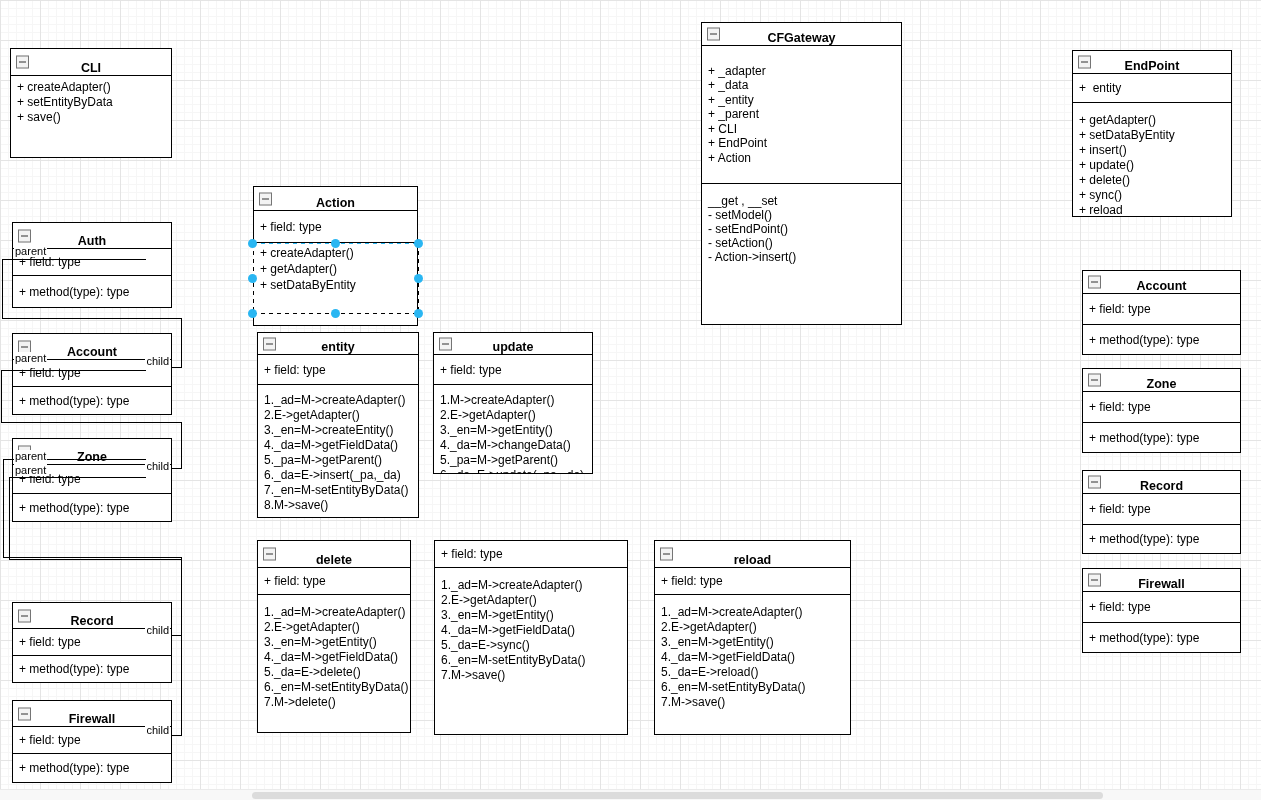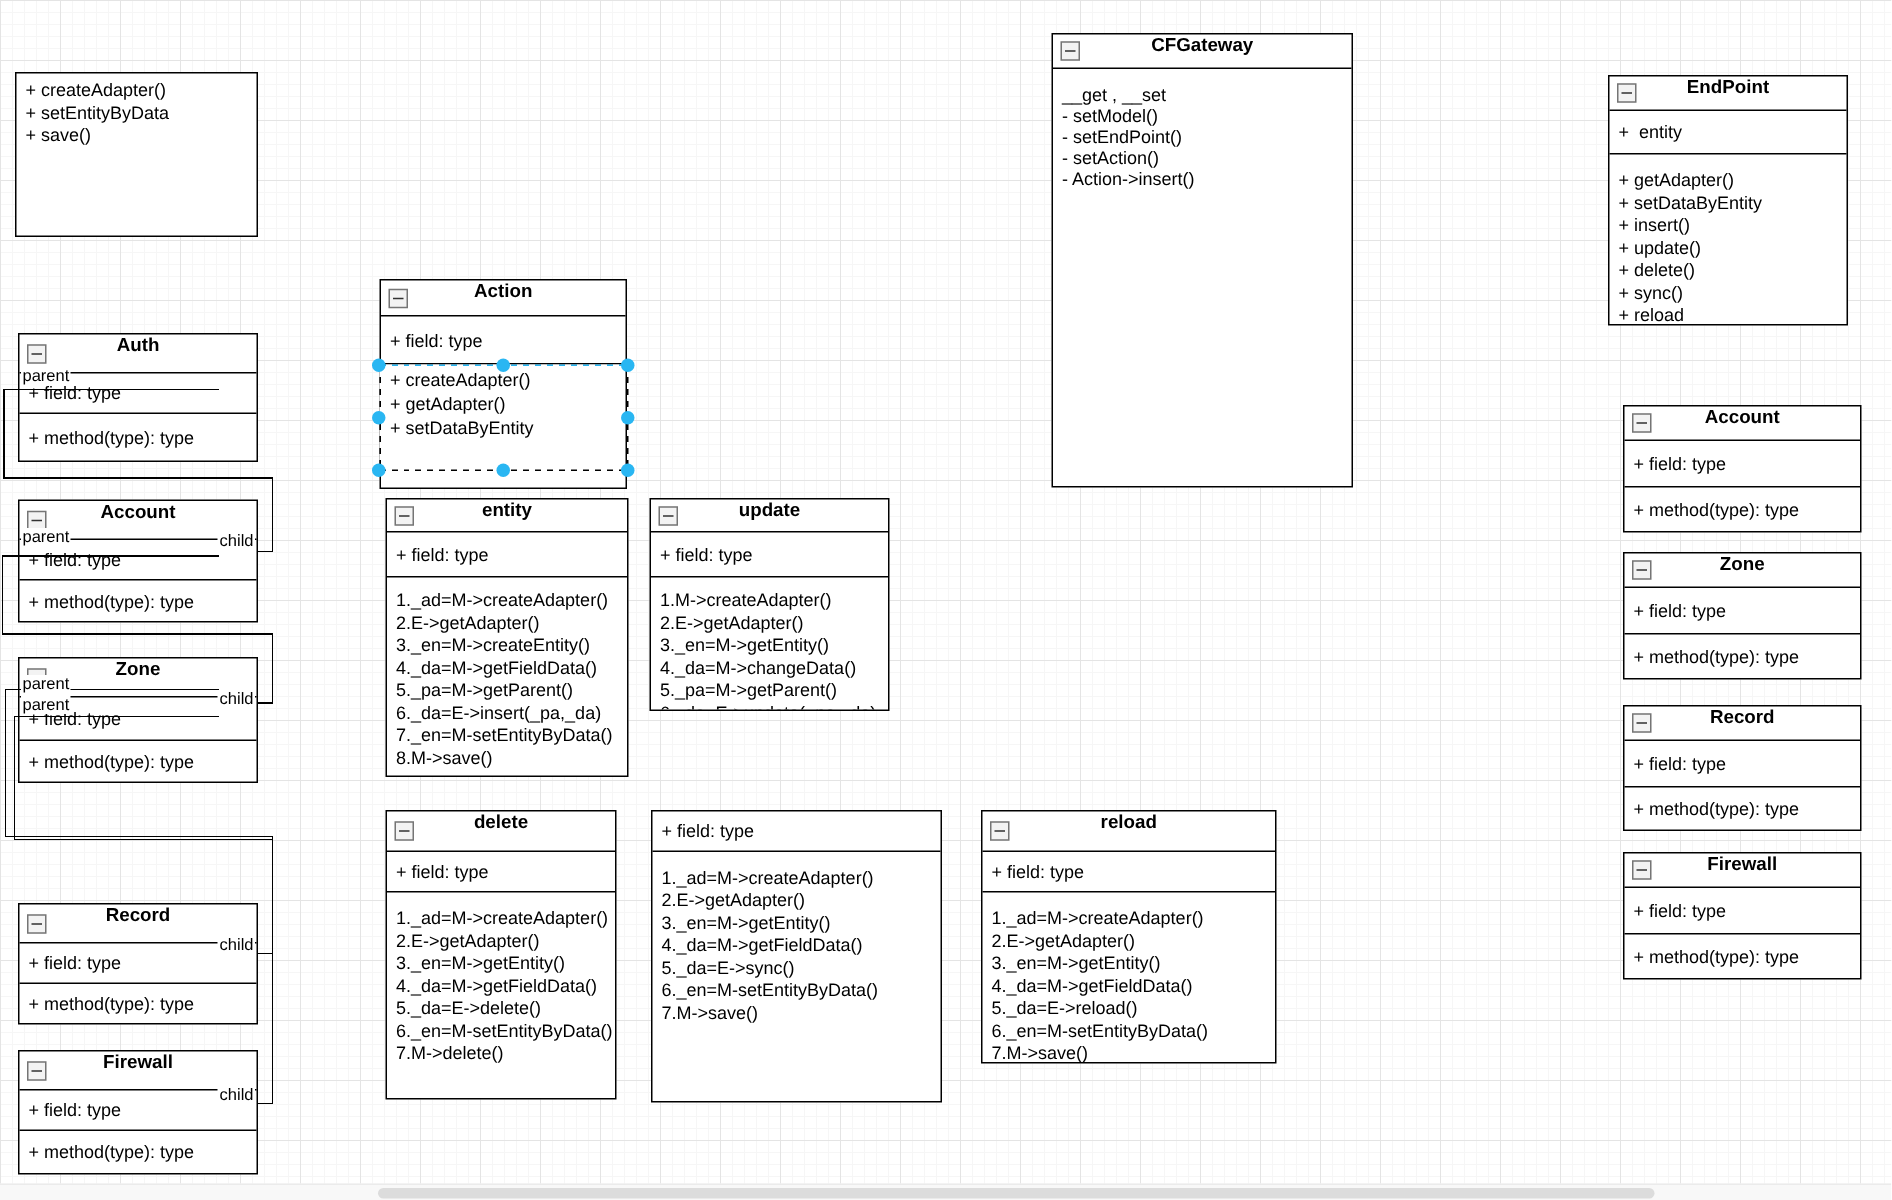--- a/index.html
+++ b/index.html
@@ -22,21 +22,21 @@
   .uml-box {
     position: absolute;
     background: #fff;
     border: 1px solid #000;
     display: flex;
     flex-direction: column;
   }
   .uml-title {
     position: relative;
     border-bottom: 1px solid #000;
-    display: flex; align-items: flex-start; justify-content: center;
+    display: flex; align-items: flex-end; justify-content: center;
     font-weight: bold; font-size: 12.5px; color:#000;
     flex: 0 0 auto;
   }
   .collapse-icon {
     position: absolute; left: 5px; top: 50%; transform: translateY(-50%);
     width: 13px; height: 13px;
     border: 1px solid #757575; background: #f3f3f3;
   }
   .collapse-icon::after {
     content: ""; position: absolute; left: 2px; right: 2px; top: 5px;
@@ -97,20 +97,24 @@
     position: absolute; left: 252px; top: 2px; width: 851px; height: 7px;
     background: #dcdcdc; border-radius: 4px;
   }
 </style>
 </head>
 <body>
 
 <div class="canvas">
 
   <div class="uml-box" style="left:10px;top:48px;width:162px;height:110px">
+    <div class="uml-title" style="height:27px">
+      <span class="collapse-icon"></span>
+      <span>CLI</span>
+    </div>
     <div class="uml-methods pt4 lh15">
         <div class="line">+ createAdapter()</div>
         <div class="line">+ setEntityByData</div>
         <div class="line">+ save()</div>
       </div>
   </div>
 
   <div class="uml-box" style="left:12px;top:222px;width:160px;height:86px">
     <div class="uml-title" style="height:26px">
       <span class="collapse-icon"></span>
@@ -237,20 +241,29 @@
         <div class="line">7._en=M-setEntityByData</div>
         <div class="line">8.M-&gt;save</div>
       </div>
   </div>
 
   <div class="uml-box" style="left:701px;top:22px;width:201px;height:303px">
     <div class="uml-title" style="height:23px">
       <span class="collapse-icon"></span>
       <span>CFGateway</span>
     </div>
+    <div class="uml-fields lh145" style="height:138px">
+        <div class="line">+ _adapter</div>
+        <div class="line">+ _data</div>
+        <div class="line">+ _entity</div>
+        <div class="line">+ _parent</div>
+        <div class="line">+ CLI</div>
+        <div class="line">+ EndPoint</div>
+        <div class="line">+ Action</div>
+      </div>
     <div class="uml-methods pt10 lh14">
         <div class="line">__get , __set</div>
         <div class="line">- setModel()</div>
         <div class="line">- setEndPoint()</div>
         <div class="line">- setAction()</div>
         <div class="line">- Action-&gt;insert()</div>
       </div>
   </div>
 
   <div class="uml-box" style="left:1072px;top:50px;width:160px;height:167px">
@@ -351,21 +364,21 @@
         <div class="line">1._ad=M-&gt;createAdapter()</div>
         <div class="line">2.E-&gt;getAdapter()</div>
         <div class="line">3._en=M-&gt;getEntity()</div>
         <div class="line">4._da=M-&gt;getFieldData()</div>
         <div class="line">5._da=E-&gt;sync()</div>
         <div class="line">6._en=M-setEntityByData()</div>
         <div class="line">7.M-&gt;save()</div>
       </div>
   </div>
 
-  <div class="uml-box" style="left:654px;top:540px;width:197px;height:169px">
+  <div class="uml-box" style="left:654px;top:540px;width:197px;height:195px">
     <div class="uml-title" style="height:27px">
       <span class="collapse-icon"></span>
       <span>reload</span>
     </div>
     <div class="uml-fields" style="height:27px">
         <div class="line">+ field: type</div>
       </div>
     <div class="uml-methods pt10 lh15">
         <div class="line">1._ad=M-&gt;createAdapter()</div>
         <div class="line">2.E-&gt;getAdapter()</div>

